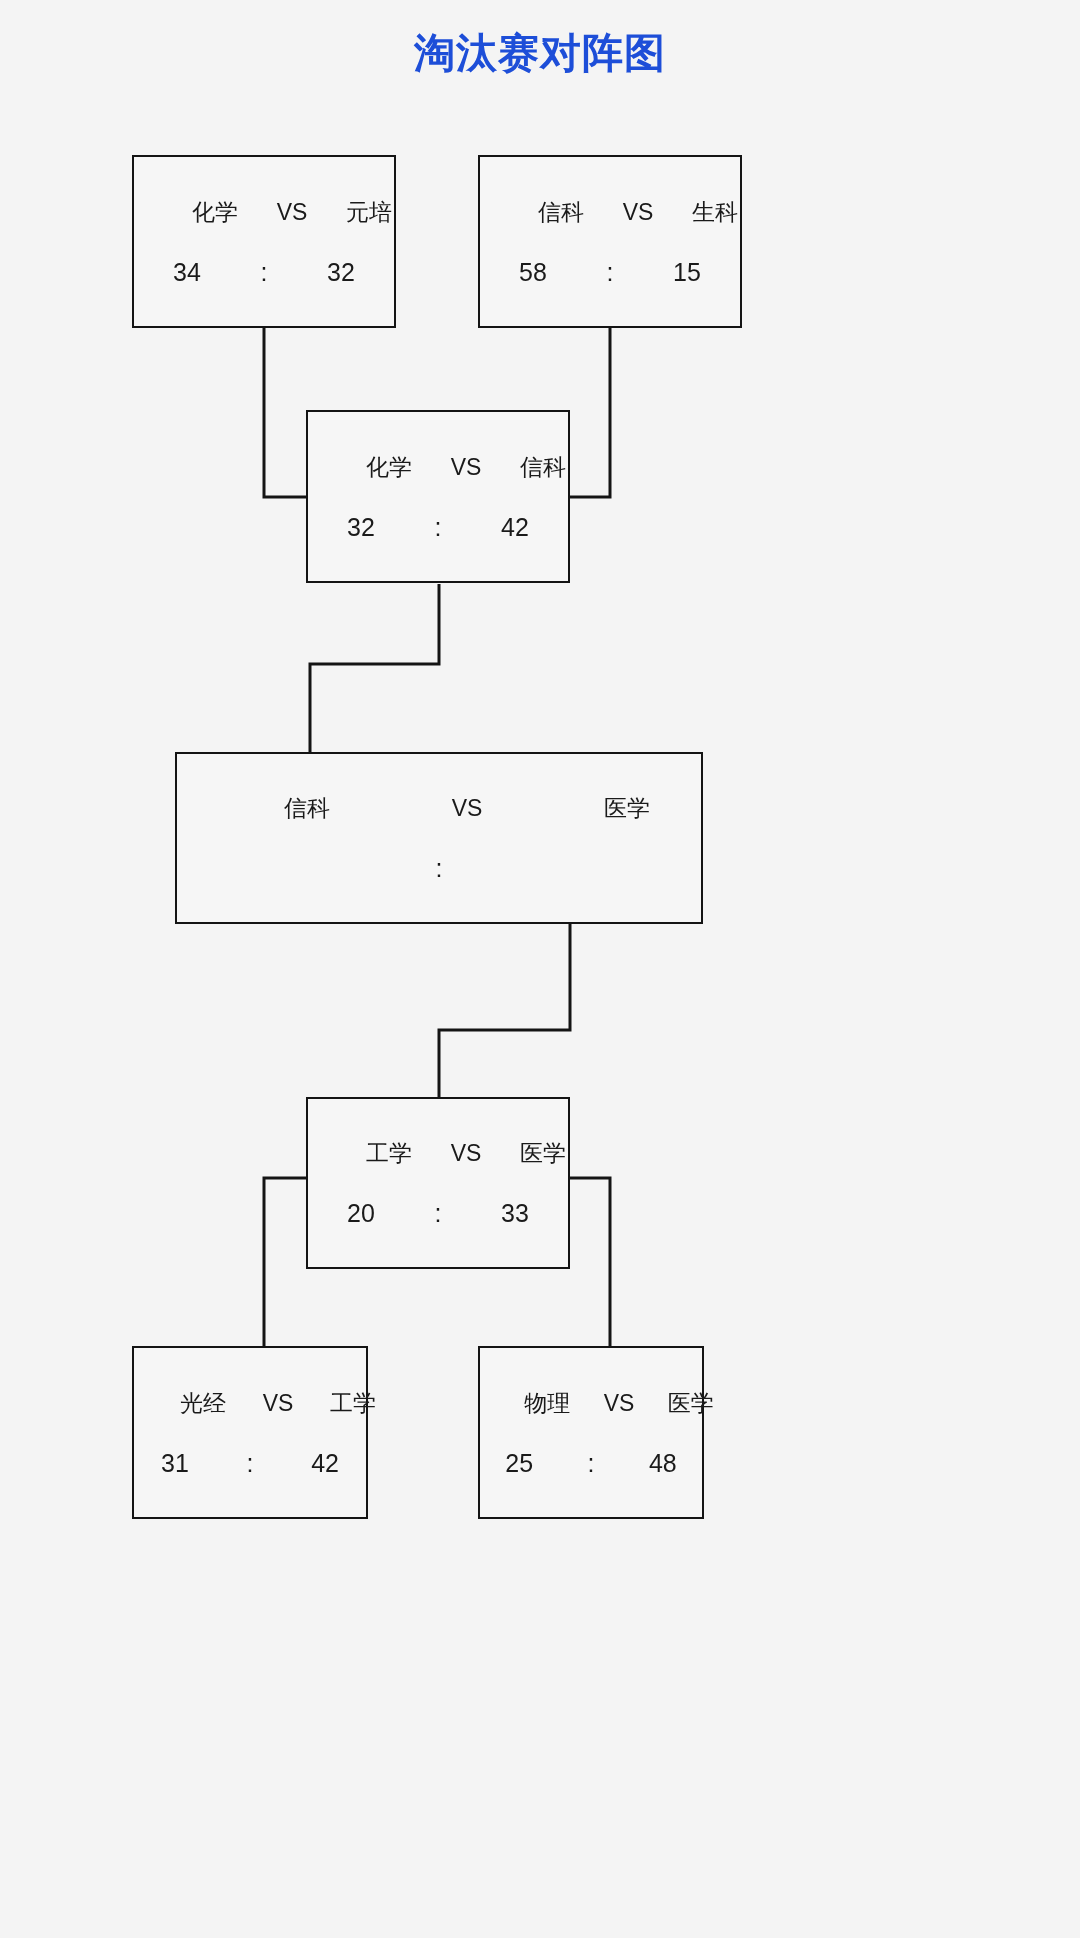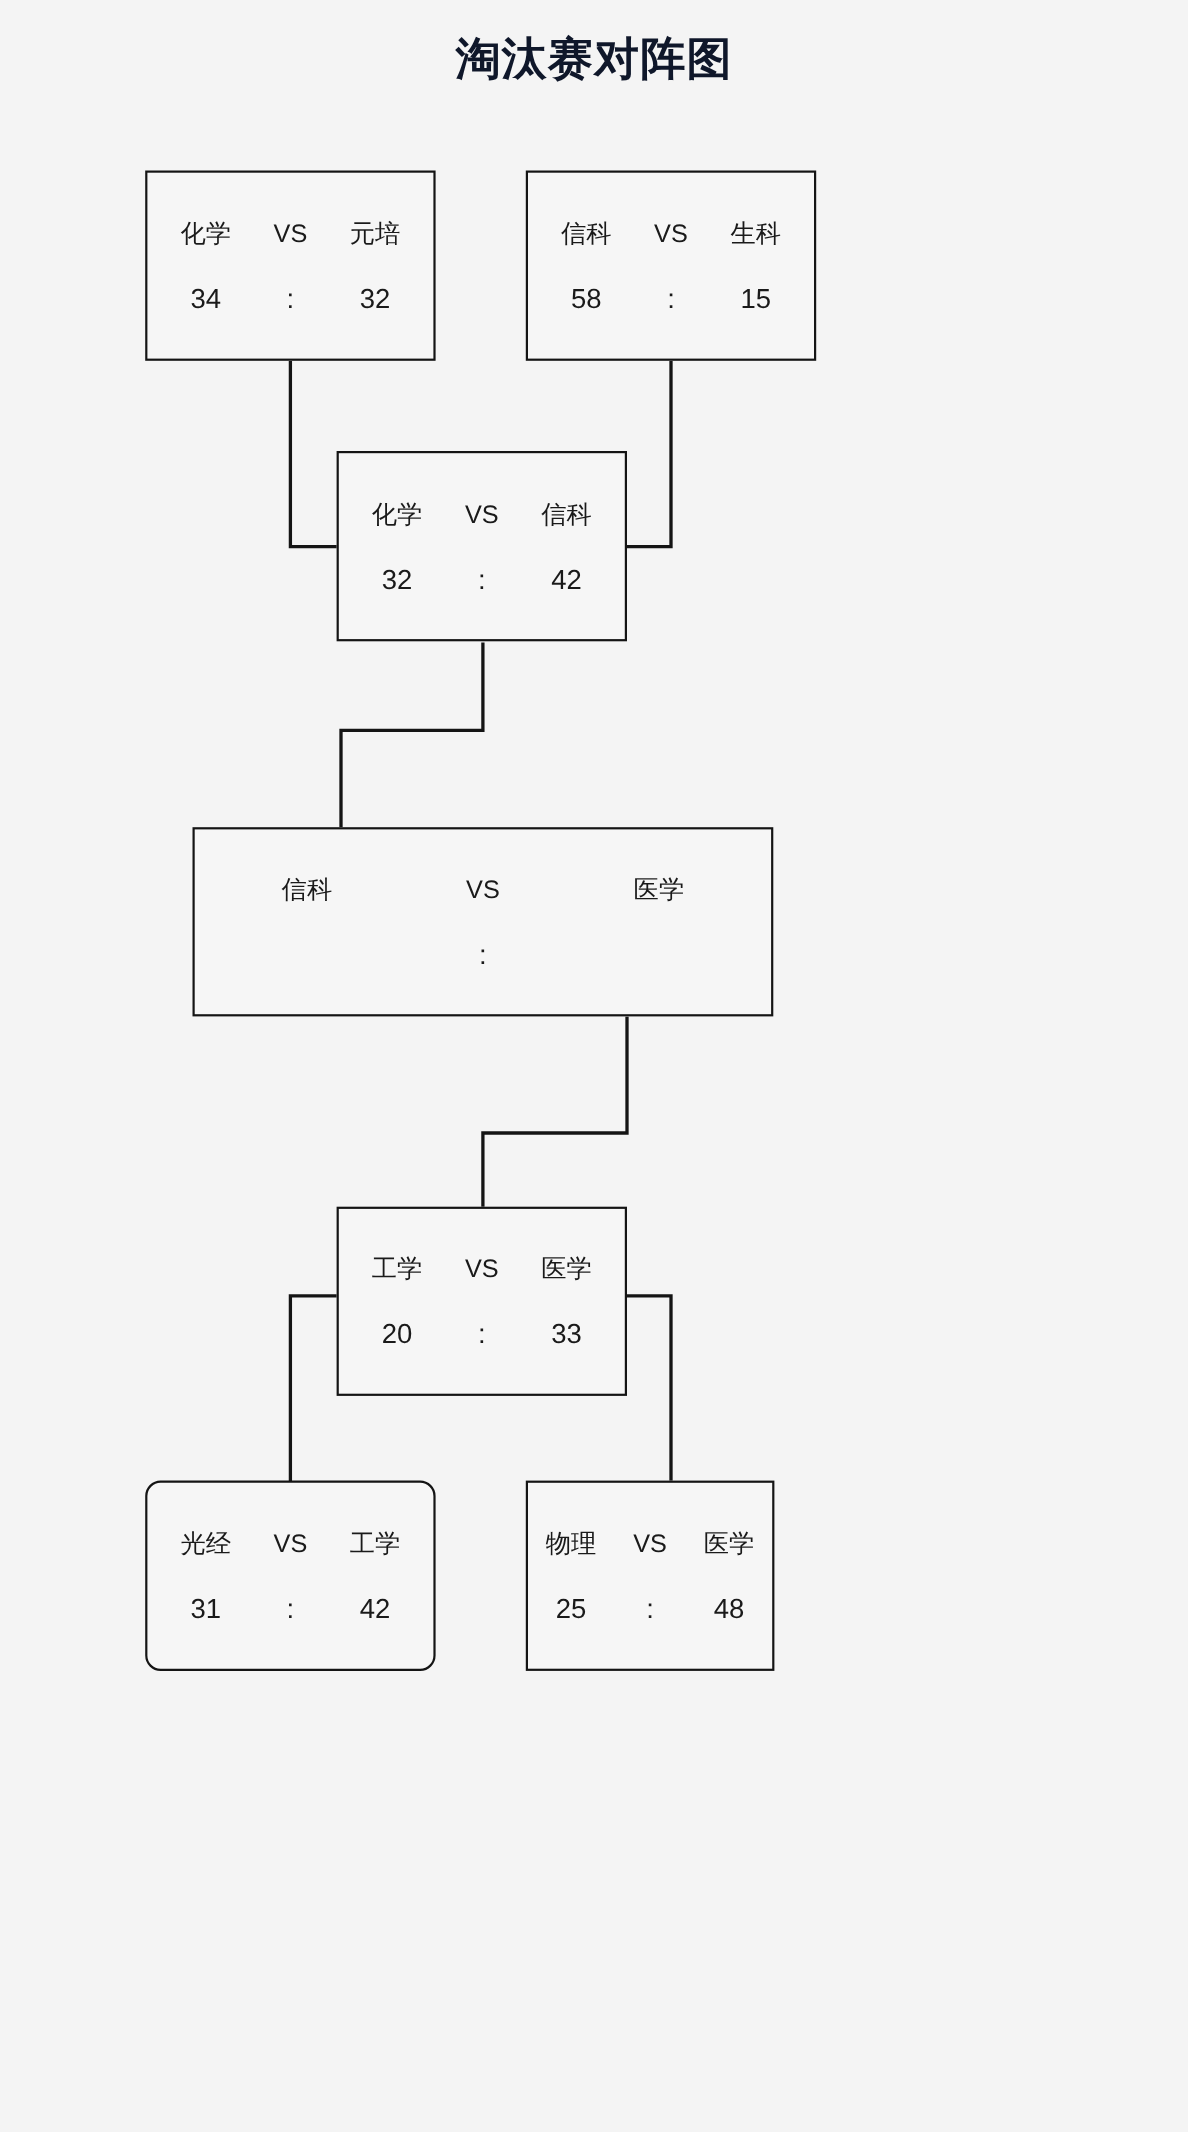--- a/index.html
+++ b/index.html
@@ -22,21 +22,21 @@
   }
   .page-title {
     position: absolute;
     top: 26px;
     left: 0;
     width: 1080px;
     text-align: center;
     font-size: 41px;
     font-weight: bold;
     letter-spacing: 1px;
-    color: #0f172a;
+    color: #1d4ed8;
   }
   svg.connectors {
     position: absolute;
     top: 0;
     left: 0;
     width: 1080px;
     height: 1938px;
     pointer-events: none;
   }
   .match-box {
@@ -52,20 +52,21 @@
   .match-teams, .match-scores {
     display: flex;
     flex-direction: row;
     align-items: center;
     justify-content: center;
     width: 100%;
   }
   .match-teams {
     font-size: 23px;
     margin-bottom: 30px;
+    margin-left: 28px;
   }
   .match-scores {
     font-size: 25px;
     justify-content: center;
   }
   .team-name, .score-val {
     text-align: center;
     white-space: nowrap;
   }
   .vs-label, .colon-label {
@@ -165,21 +166,21 @@
       <span class="vs-label">VS</span>
       <span class="team-name">医学</span>
     </div>
     <div class="match-scores">
       <span class="score-val">20</span>
       <span class="colon-label">:</span>
       <span class="score-val">33</span>
     </div>
   </div>
 
-  <div class="match-box narrow" style="left:132px; top:1346px; width:264px; height:173px;border-radius:14px;">
+  <div class="match-box narrow" style="left:132px; top:1346px; width:236px; height:173px;">
     <div class="match-teams">
       <span class="team-name">光经</span>
       <span class="vs-label">VS</span>
       <span class="team-name">工学</span>
     </div>
     <div class="match-scores">
       <span class="score-val">31</span>
       <span class="colon-label">:</span>
       <span class="score-val">42</span>
     </div>

